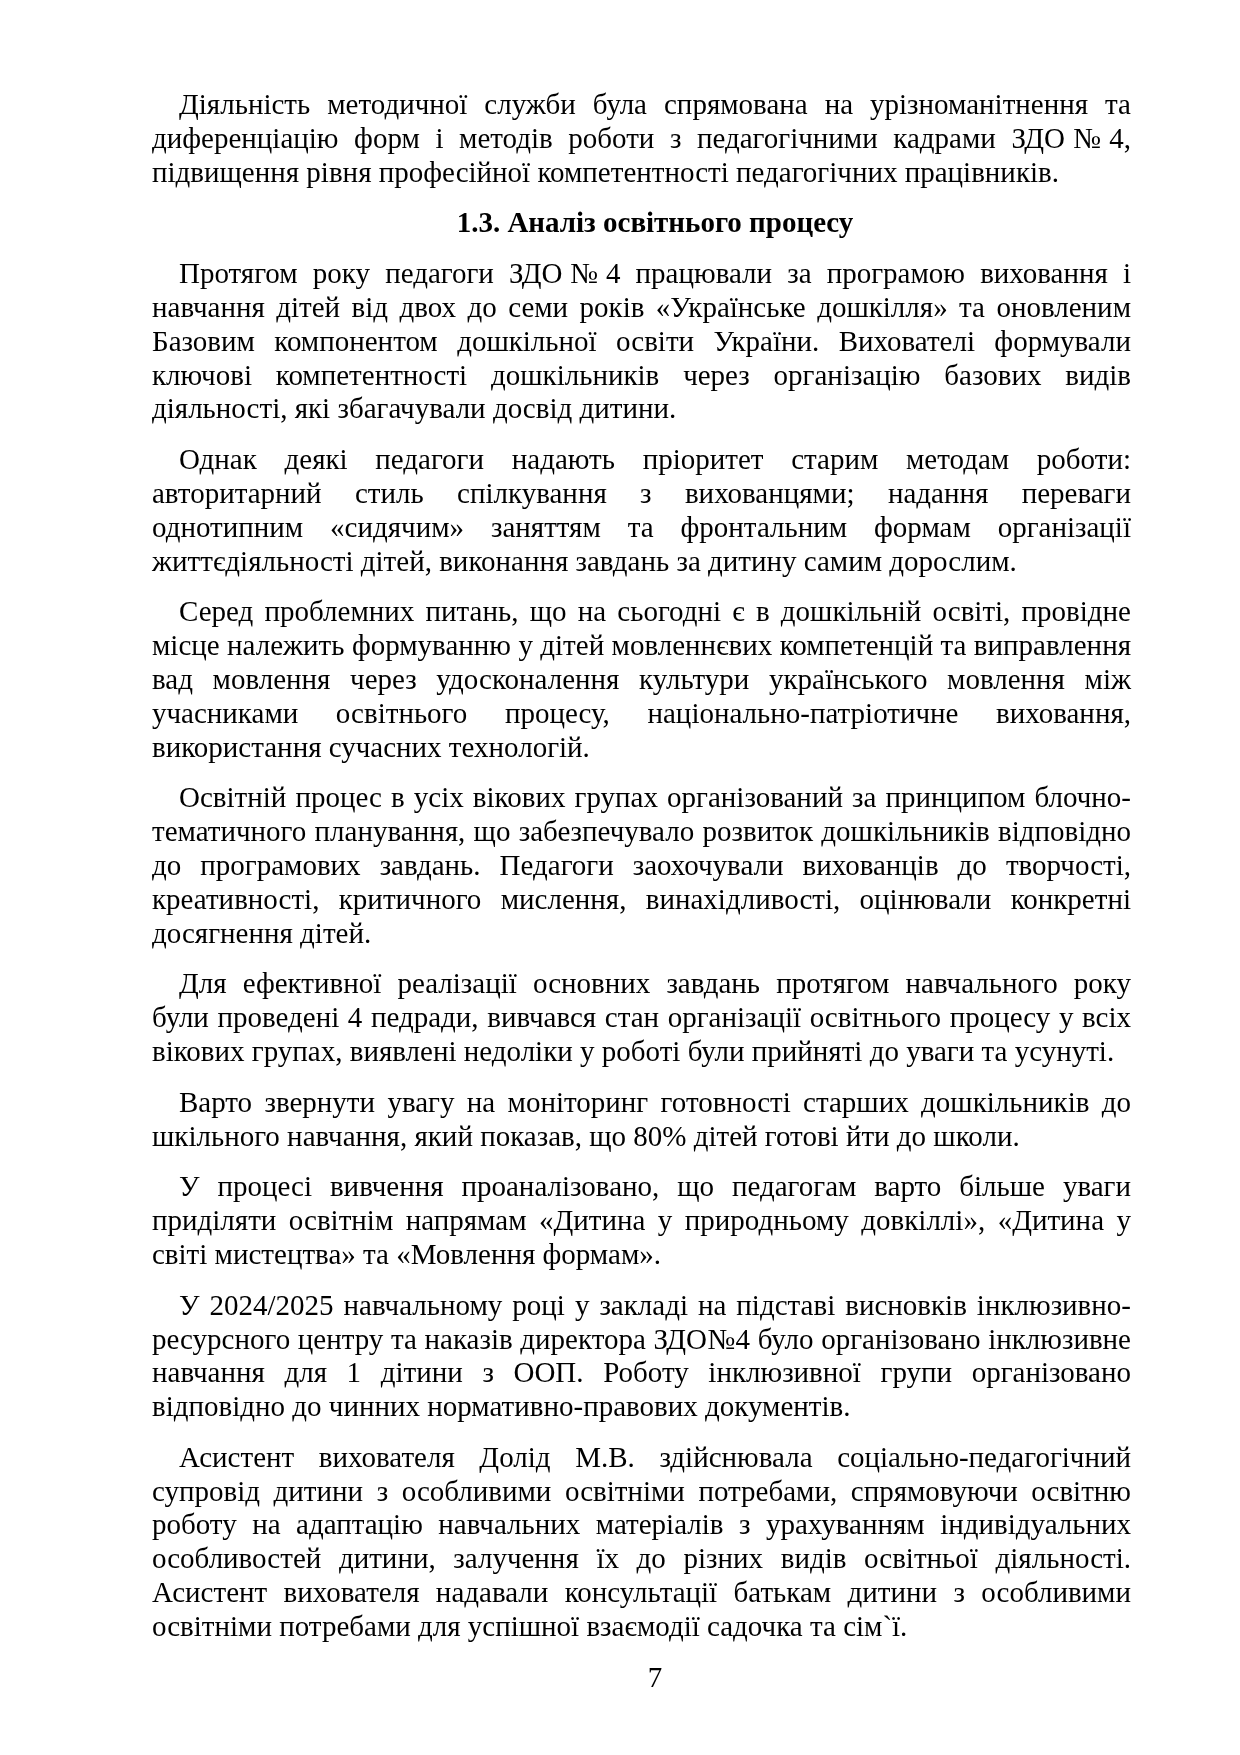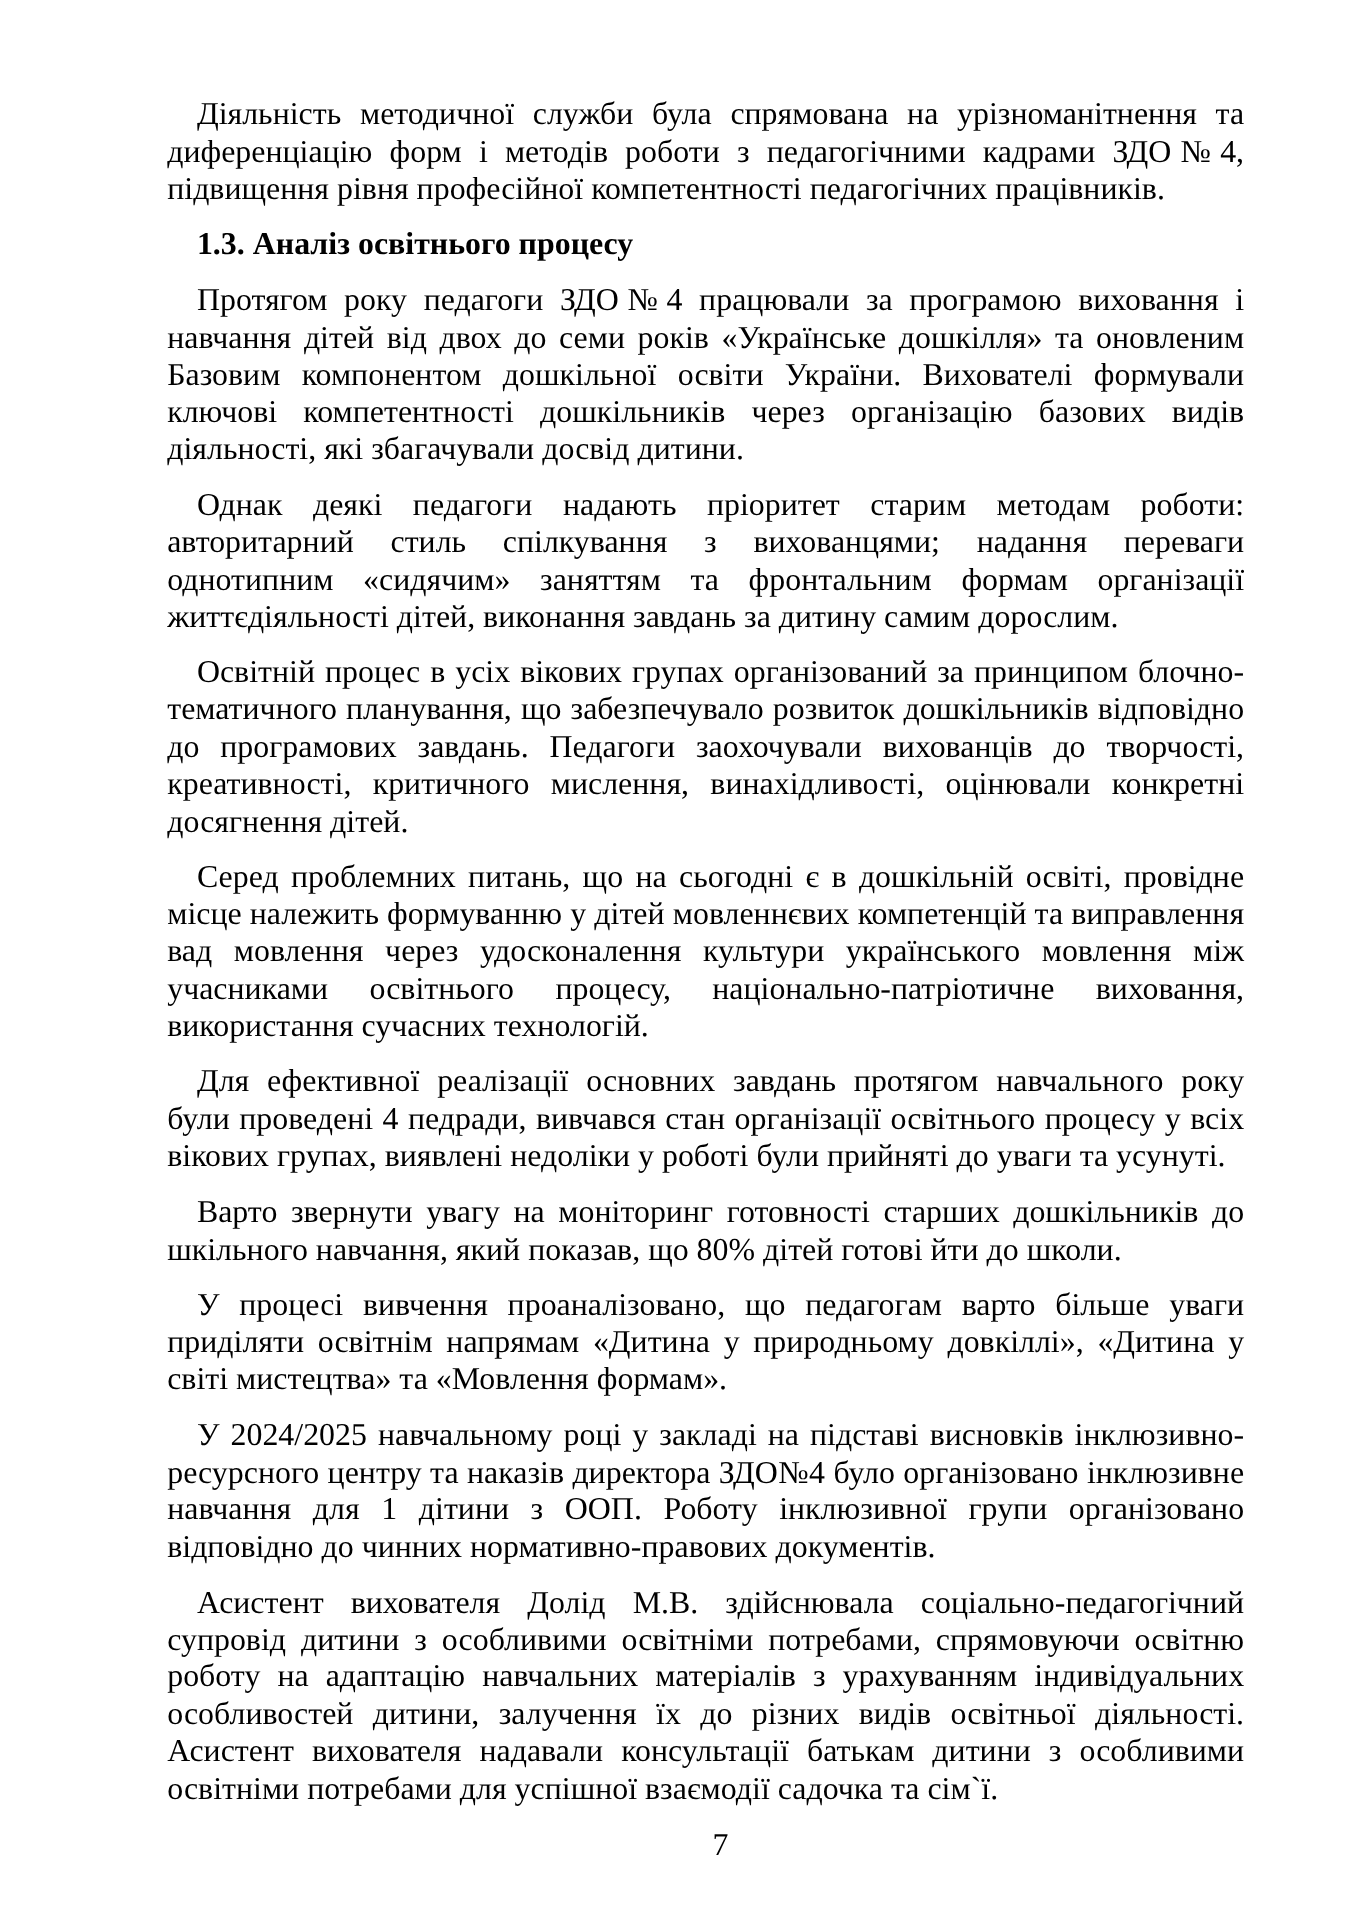--- a/index.html
+++ b/index.html
@@ -30,42 +30,42 @@
     margin: 17px;
     padding: 0;
     text-indent: 27px;
   }
   .section-heading {
     margin: 71px 0 0 0;
     padding: 0;
     font-size: 29px;
     line-height: 33.8px;
     font-weight: 700;
-    text-align: left;
+    text-align: center;
     text-indent: 0;
   }
   .page-number {
     margin: 0;
     text-align: center;
     text-indent: 0;
     font-size: 29px;
     line-height: 33.8px;
   }
 </style>
 </head>
 <body>
 
 <div class="page">
   <div class="textblock">
     <p>Діяльність методичної служби  була спрямована на урізноманітнення та диференціацію форм і методів роботи з педагогічними кадрами ЗДО№4, підвищення рівня професійної компетентності педагогічних працівників.</p>
     <p class="section-heading">1.3. Аналіз освітнього процесу</p>
     <p>Протягом року педагоги ЗДО№4 працювали за програмою виховання і навчання дітей від двох до семи років  «Українське дошкілля» та оновленим Базовим компонентом дошкільної освіти України. Вихователі формували ключові компетентності дошкільників через організацію базових видів діяльності, які збагачували досвід дитини.</p>
     <p>Однак деякі педагоги надають пріоритет старим методам роботи: авторитарний стиль спілкування з вихованцями; надання переваги однотипним «сидячим» заняттям та фронтальним формам організації життєдіяльності дітей, виконання завдань за дитину самим дорослим.</p>
+    <p>Серед проблемних питань, що на сьогодні є в дошкільній освіті, провідне місце належить формуванню у дітей мовленнєвих компетенцій та виправлення вад мовлення через удосконалення культури українського мовлення між учасниками освітнього процесу, національно-патріотичне виховання, використання сучасних технологій.</p>
     <p>Освітній процес в усіх вікових групах організований за принципом блочно-тематичного планування, що забезпечувало розвиток дошкільників відповідно до програмових завдань. Педагоги заохочували вихованців до творчості, креативності, критичного мислення, винахідливості, оцінювали конкретні досягнення дітей.</p>
-    <p>Серед проблемних питань, що на сьогодні є в дошкільній освіті, провідне місце належить формуванню у дітей мовленнєвих компетенцій та виправлення вад мовлення через удосконалення культури українського мовлення між учасниками освітнього процесу, національно-патріотичне виховання, використання сучасних технологій.</p>
     <p>Для ефективної реалізації основних завдань протягом навчального року були проведені 4 педради, вивчався стан організації освітнього процесу у всіх вікових групах, виявлені недоліки у роботі були прийняті до уваги та усунуті.</p>
     <p>Варто звернути увагу на моніторинг готовності старших дошкільників до шкільного навчання, який показав, що 80% дітей готові йти до школи.</p>
     <p>У процесі вивчення проаналізовано, що педагогам варто більше уваги приділяти освітнім напрямам «Дитина у природньому довкіллі», «Дитина у світі мистецтва» та «Мовлення формам».</p>
     <p>У 2024/2025  навчальному році  у закладі  на підставі висновків інклюзивно-ресурсного центру та наказів  директора ЗДО№4 було організовано інклюзивне навчання  для 1 дітини з ООП. Роботу інклюзивної групи організовано відповідно до чинних нормативно-правових документів.</p>
     <p>Асистент вихователя Долід М.В.  здійснювала соціально-педагогічний супровід дитини з особливими освітніми потребами, спрямовуючи освітню роботу на адаптацію навчальних матеріалів з урахуванням індивідуальних особливостей дитини, залучення їх до різних видів освітньої діяльності. Асистент вихователя надавали консультації батькам дитини з особливими освітніми потребами для успішної взаємодії садочка та сім`ї.</p>
     <p class="page-number">7</p>
   </div>
 </div>
 
 </body></html>

